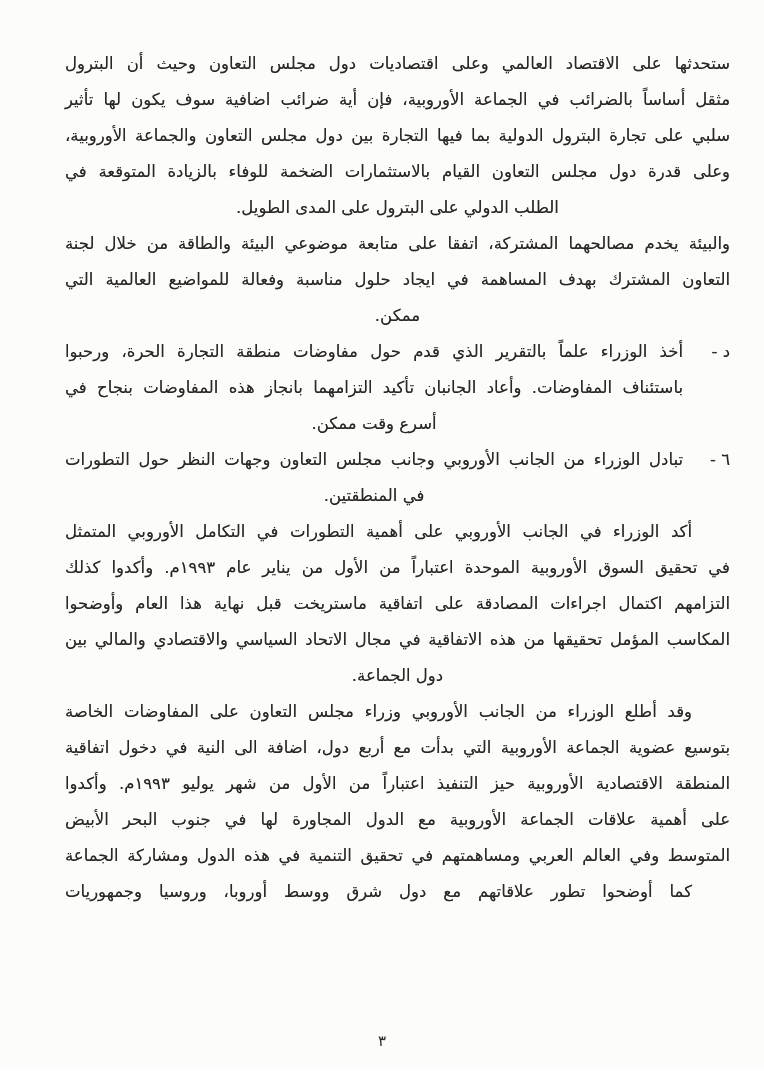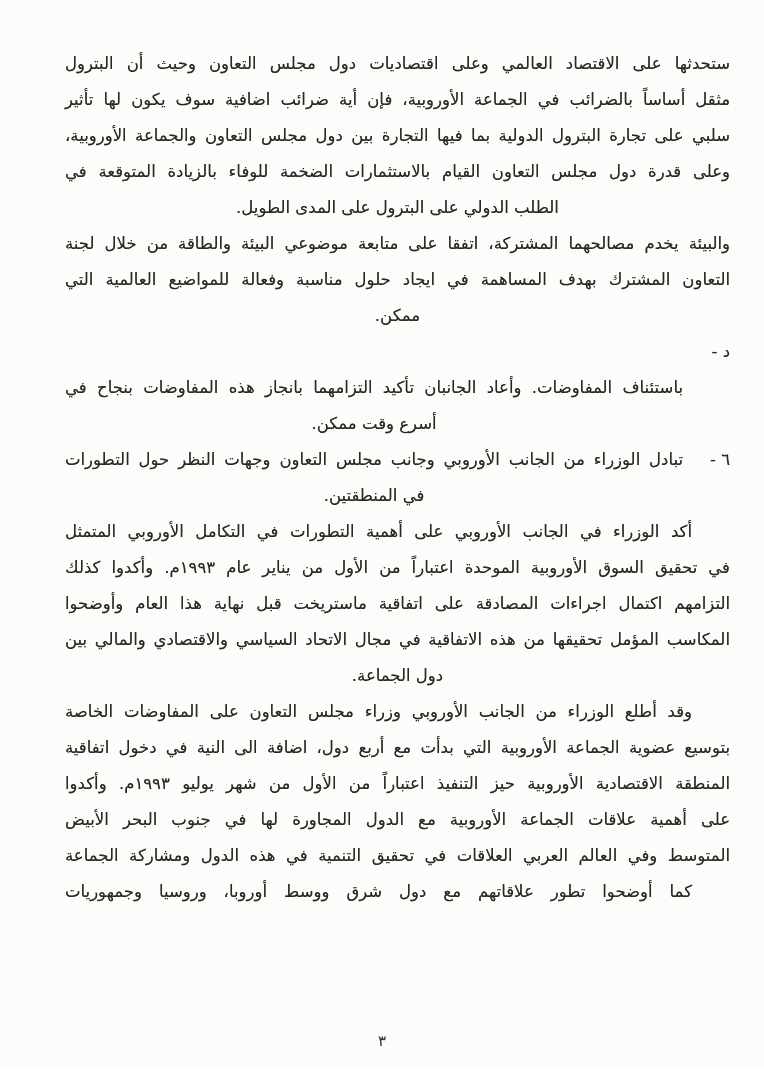--- a/index.html
+++ b/index.html
@@ -69,40 +69,40 @@
         <div class="line justify"><span class="line-text">سلبي على تجارة البترول الدولية بما فيها التجارة بين دول مجلس التعاون والجماعة الأوروبية،</span></div>
         <div class="line justify"><span class="line-text">وعلى قدرة دول مجلس التعاون القيام بالاستثمارات الضخمة للوفاء بالزيادة المتوقعة في</span></div>
         <div class="line center"><span class="line-text">الطلب الدولي على البترول على المدى الطويل.</span></div>
       </div>
       <div class="paragraph">
         <div class="line justify"><span class="line-text">والبيئة يخدم مصالحهما المشتركة، اتفقا على متابعة موضوعي البيئة والطاقة من خلال لجنة</span></div>
         <div class="line justify"><span class="line-text">التعاون المشترك بهدف المساهمة في ايجاد حلول مناسبة وفعالة للمواضيع العالمية التي</span></div>
         <div class="line center"><span class="line-text">ممكن.</span></div>
       </div>
       <div class="paragraph">
-        <div class="line justify hang"><span class="marker">د -</span></div>
+        <div class="line justify hang"><span class="marker">د -</span><span class="line-text">أخذ الوزراء علماً بالتقرير الذي قدم حول مفاوضات منطقة التجارة الحرة، ورحبوا</span></div>
         <div class="line justify hang"><span class="line-text">باستئناف المفاوضات. وأعاد الجانبان تأكيد التزامهما بانجاز هذه المفاوضات بنجاح في</span></div>
         <div class="line center hang"><span class="line-text">أسرع وقت ممكن.</span></div>
       </div>
       <div class="paragraph">
         <div class="line justify hang"><span class="marker">٦ -</span><span class="line-text">تبادل الوزراء من الجانب الأوروبي وجانب مجلس التعاون وجهات النظر حول التطورات</span></div>
         <div class="line center hang"><span class="line-text">في المنطقتين.</span></div>
       </div>
       <div class="paragraph">
         <div class="line justify first"><span class="line-text">أكد الوزراء في الجانب الأوروبي على أهمية التطورات في التكامل الأوروبي المتمثل</span></div>
         <div class="line justify"><span class="line-text">في تحقيق السوق الأوروبية الموحدة اعتباراً من الأول من يناير عام ١٩٩٣م. وأكدوا كذلك</span></div>
         <div class="line justify"><span class="line-text">التزامهم اكتمال اجراءات المصادقة على اتفاقية ماستريخت قبل نهاية هذا العام وأوضحوا</span></div>
         <div class="line justify"><span class="line-text">المكاسب المؤمل تحقيقها من هذه الاتفاقية في مجال الاتحاد السياسي والاقتصادي والمالي بين</span></div>
         <div class="line center"><span class="line-text">دول الجماعة.</span></div>
       </div>
       <div class="paragraph">
         <div class="line justify first"><span class="line-text">وقد أطلع الوزراء من الجانب الأوروبي وزراء مجلس التعاون على المفاوضات الخاصة</span></div>
         <div class="line justify"><span class="line-text">بتوسيع عضوية الجماعة الأوروبية التي بدأت مع أربع دول، اضافة الى النية في دخول اتفاقية</span></div>
         <div class="line justify"><span class="line-text">المنطقة الاقتصادية الأوروبية حيز التنفيذ اعتباراً من الأول من شهر يوليو ١٩٩٣م. وأكدوا</span></div>
         <div class="line justify"><span class="line-text">على أهمية علاقات الجماعة الأوروبية مع الدول المجاورة لها في جنوب البحر الأبيض</span></div>
-        <div class="line justify"><span class="line-text">المتوسط وفي العالم العربي العلاقات في تحقيق التنمية في هذه الدول ومشاركة الجماعة</span></div>
+        <div class="line justify"><span class="line-text">المتوسط وفي العالم العربي ومساهمتهم في تحقيق التنمية في هذه الدول ومشاركة الجماعة</span></div>
       </div>
       <div class="paragraph">
         <div class="line justify first"><span class="line-text">كما أوضحوا تطور علاقاتهم مع دول شرق ووسط أوروبا، وروسيا وجمهوريات</span></div>
       </div>
     </div>
   <div class="page-number">٣</div>
 </div>
 
 </body></html>

